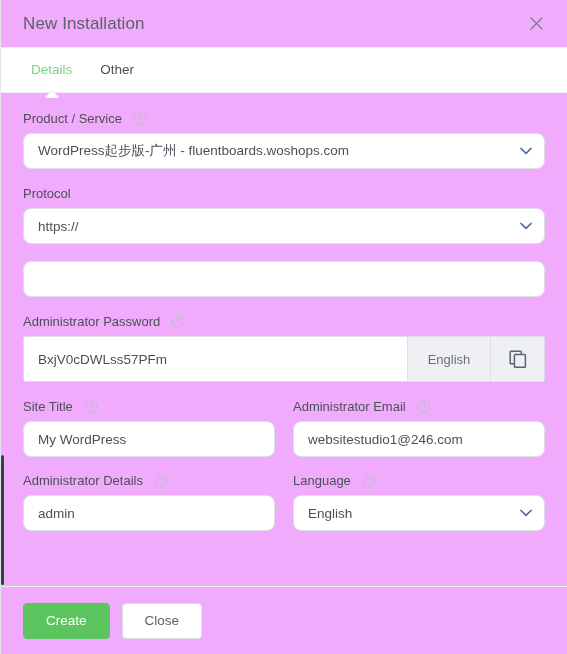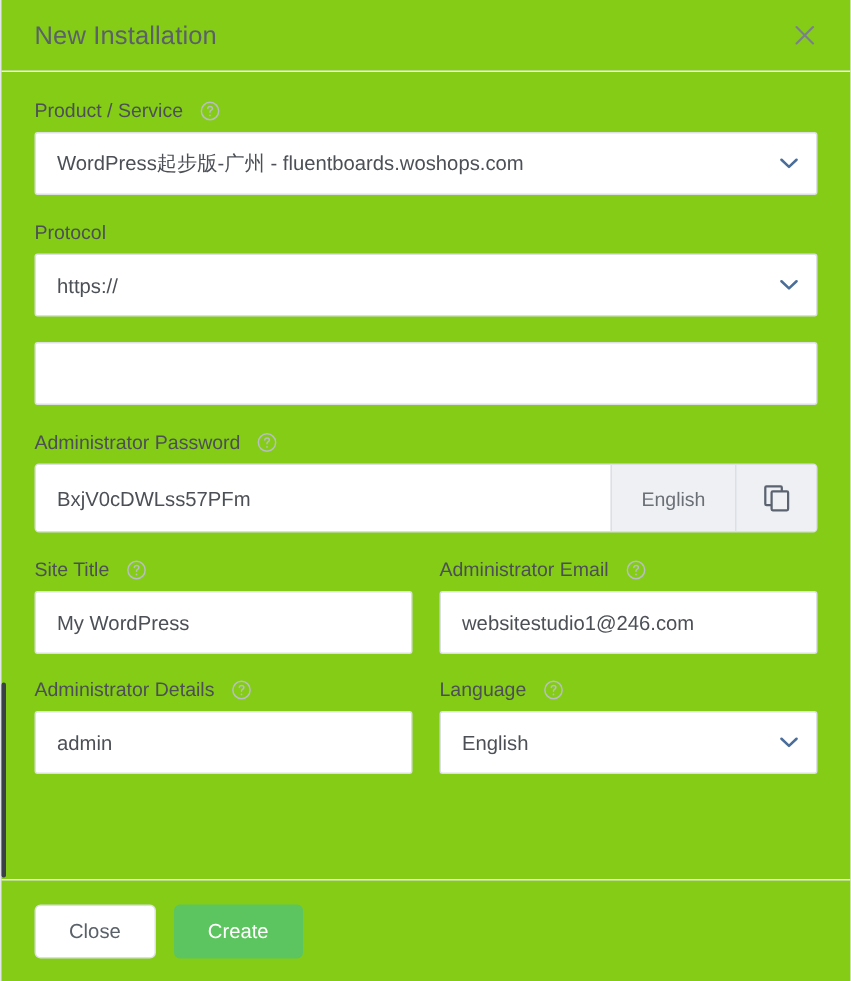--- a/index.html
+++ b/index.html
@@ -6,21 +6,21 @@
   html, body {
     margin: 0; padding: 0;
     width: 567px; height: 654px;
     background: #ffffff;
     font-family: "Liberation Sans", sans-serif;
     overflow: hidden;
   }
   .dialog {
     position: relative;
     width: 567px; height: 654px;
-    background: #84cc16;
+    background: #f0abfc;
     border-left: 1px solid #e3e6eb;
     display: flex;
     flex-direction: column;
   }
   
   .scroll-thumb {
     position: absolute;
     left: 0; top: 455px;
     width: 3px; height: 130px;
     background: #3b3f46;
@@ -106,23 +106,23 @@
     width: 14px; height: 14px;
     display: inline-flex;
     align-items: center; justify-content: center;
     color: #b9bec5;
     cursor: pointer;
     flex: 0 0 14px;
   }
   .help-icon svg { display: block; }
 
   .control {
-    height: 42px;
+    height: 36px;
     border: 1px solid #dcdfe4;
-    border-radius: 2px;
+    border-radius: 8px;
     background: #fff;
     display: flex;
     align-items: center;
     padding: 0 14px;
     font-size: 13.5px;
     color: #4c5056;
     width: 100%;
     position: relative;
   }
   .control.select { padding-right: 34px; cursor: pointer; }
@@ -231,20 +231,24 @@
   <div class="dlg-header">
     <div class="dlg-title">New Installation</div>
     <div class="close-btn">
       <svg width="15" height="15" viewBox="0 0 15 15" fill="none" stroke="currentColor" stroke-width="1.4" stroke-linecap="round">
         <line x1="2" y1="2" x2="13" y2="13"></line>
         <line x1="13" y1="2" x2="2" y2="13"></line>
       </svg>
     </div>
   </div>
 
+  <div class="tabs">
+    <div class="tab active">Details</div>
+    <div class="tab">Other</div>
+  </div>
 
   <div class="dlg-body">
 
     <div class="field">
       <div class="label-row">
         <span class="label">Product / Service</span>
         <span class="help-icon">
           <svg width="14" height="14" viewBox="0 0 16 16" fill="none" stroke="currentColor" stroke-width="1.1">
             <circle cx="8" cy="8" r="6.6"></circle>
             <path d="M6.3 6.1c.1-1 .9-1.6 1.8-1.6 1 0 1.7.6 1.7 1.5 0 .8-.5 1.2-1.1 1.6-.5.3-.7.6-.7 1.1v.3" stroke-linecap="round"></path>
@@ -376,17 +380,17 @@
               <polyline points="1,1.5 6,6.3 11,1.5"></polyline>
             </svg>
           </span>
         </div>
       </div>
     </div>
 
   </div>
 
   <div class="dlg-footer">
+    <div class="btn btn-primary">Create</div>
     <div class="btn btn-default">Close</div>
-    <div class="btn btn-primary">Create</div>
   </div>
 
 </div>
 
 </body></html>

